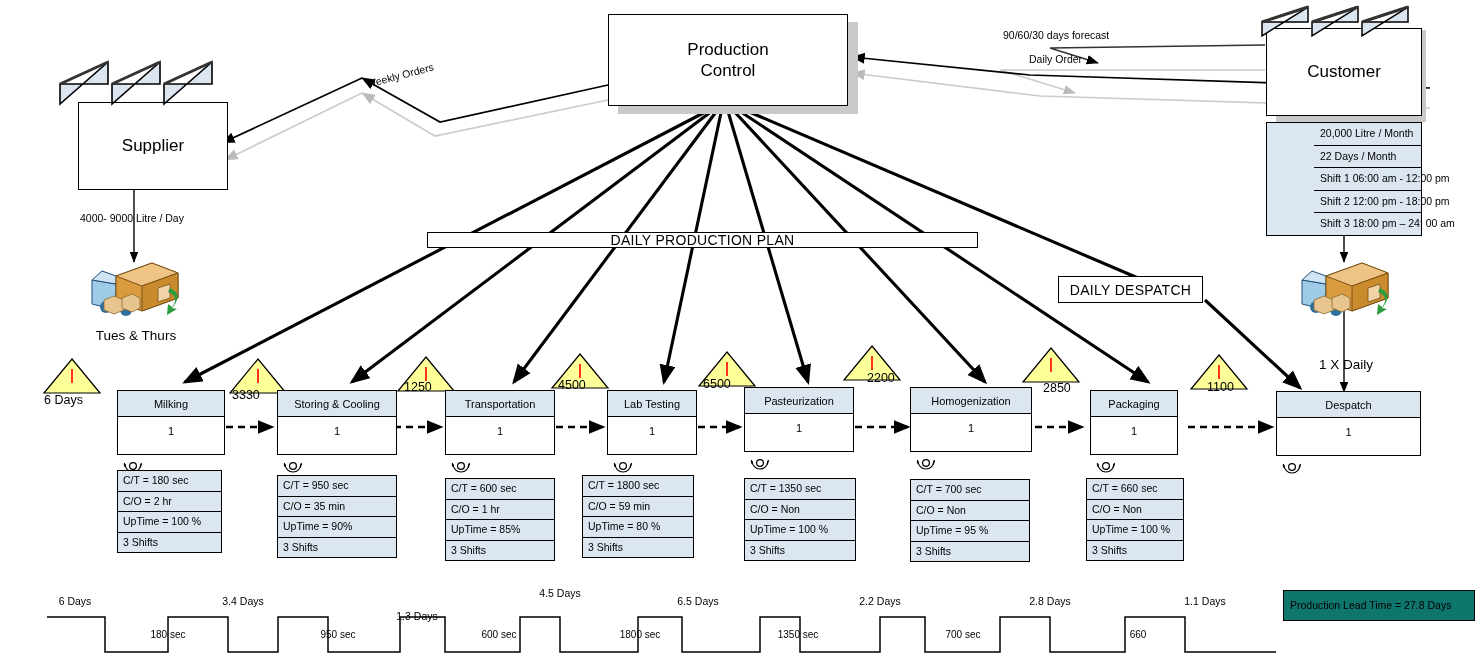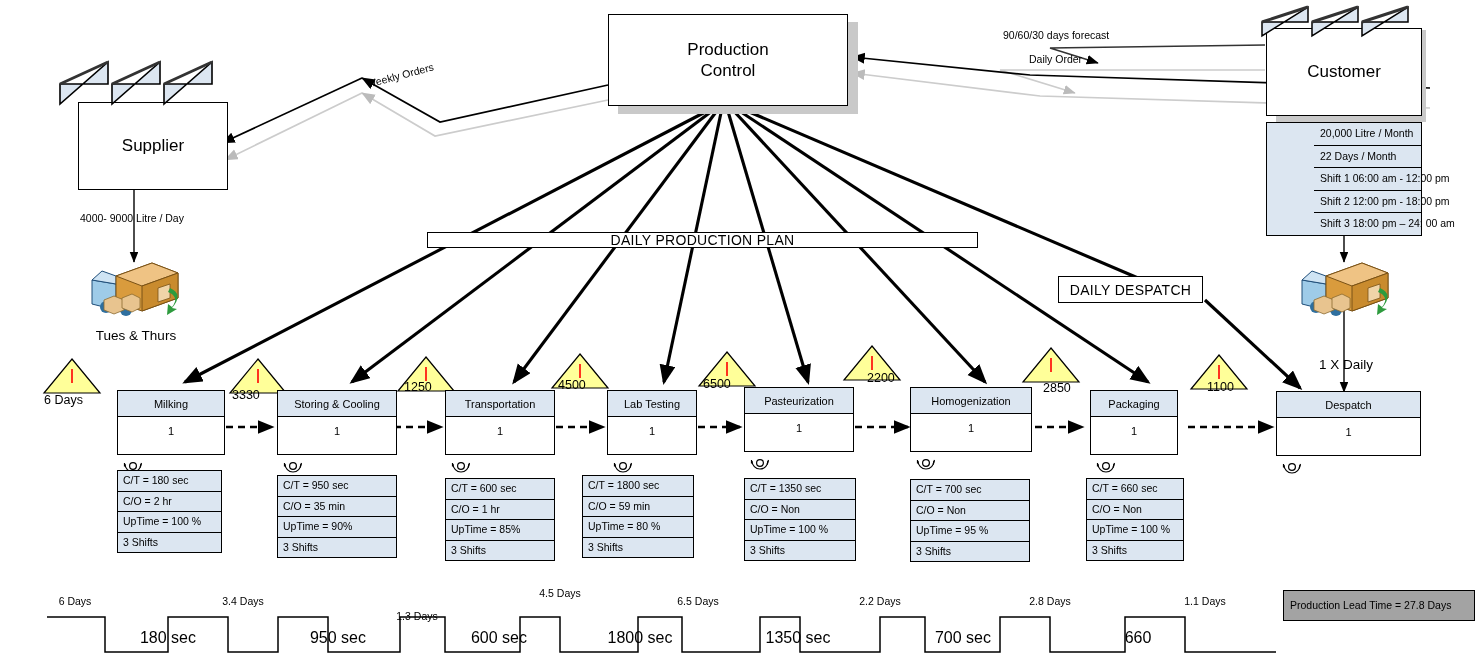--- a/index.html
+++ b/index.html
@@ -122,28 +122,28 @@
   
   .tl-up{
     position:absolute;
     font-size:10.5px;
     text-align:center;
     white-space:nowrap;
     z-index:8;
   }
   .tl-dn{
     position:absolute;
-    font-size:16px;
+    font-size:10px;
     text-align:center;
     white-space:nowrap;
     z-index:8;
   }
   .summary{
     border:1.1px solid #000;
-    background:#a3a3a3;
+    background:#0f766e;
     z-index:8;
     font-size:10.5px;
   }
   .summary div{
     border-bottom:1.1px solid #000;
     height:28.5px;
     line-height:28.5px;
     padding-left:6px;
     white-space:nowrap;
   }

